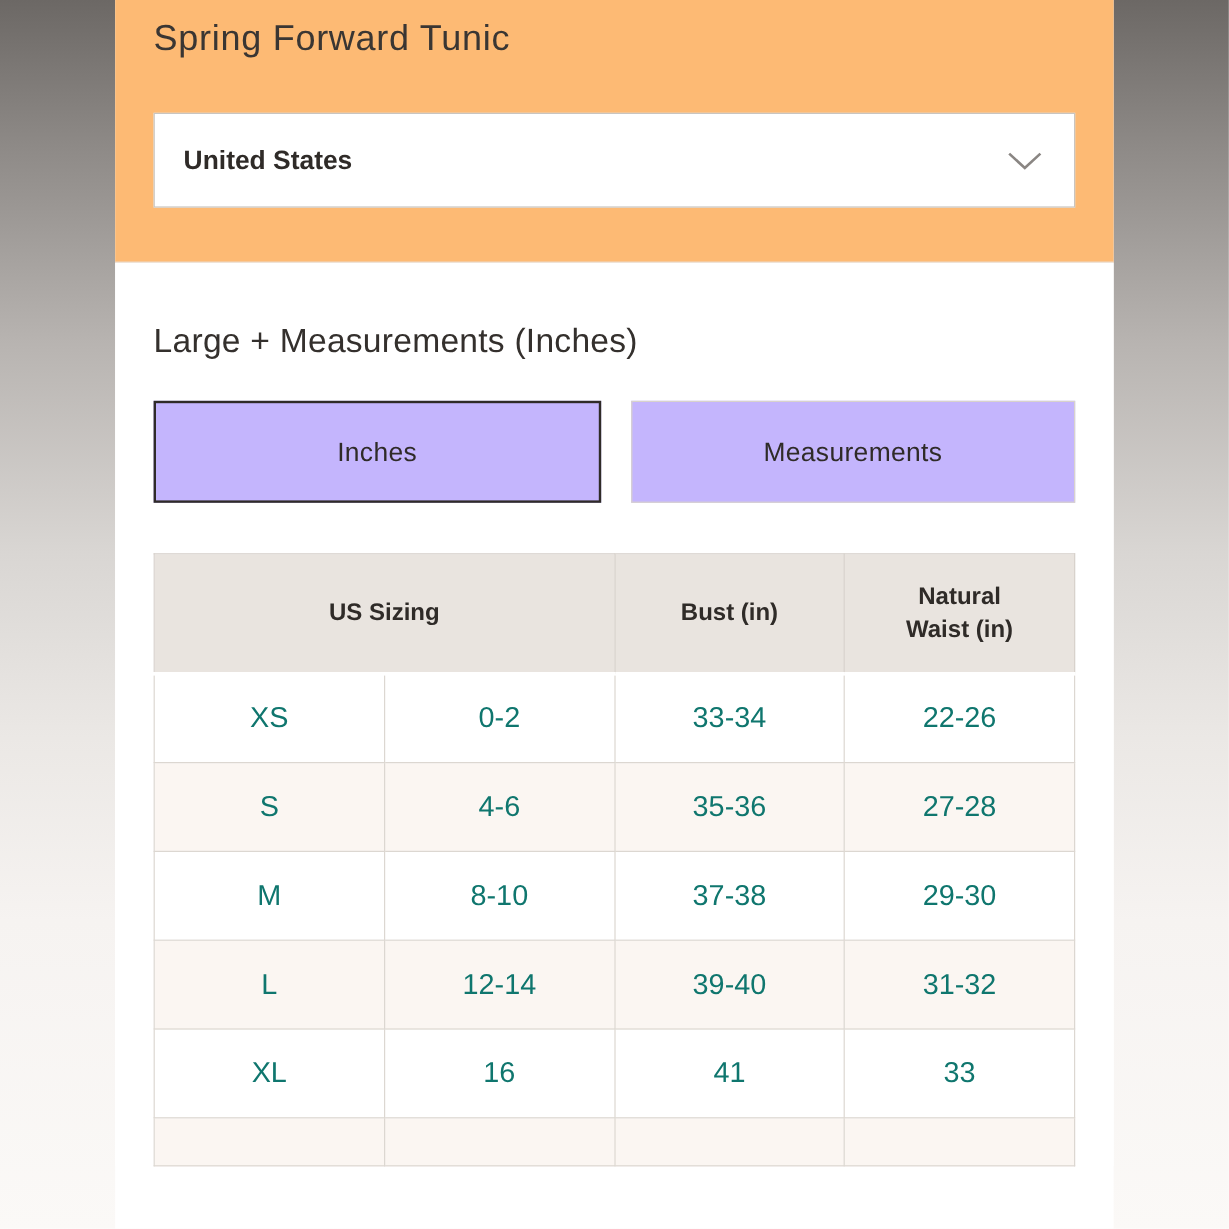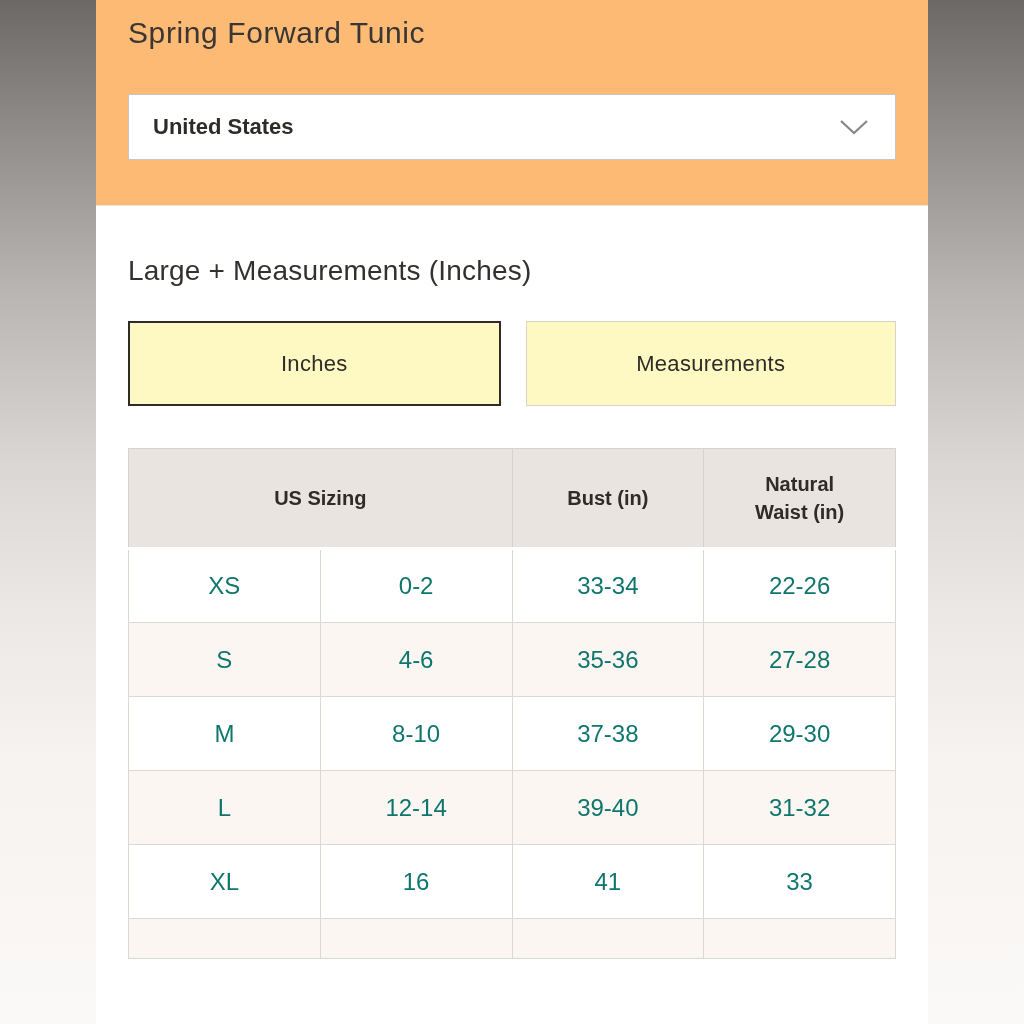--- a/index.html
+++ b/index.html
@@ -48,21 +48,21 @@
   }
   .fit-note {
     margin-top: 27px;
     font-size: 22px;
     line-height: 30px;
     font-weight: 600;
     color: #2f2b28;
   }
   .dropdown {
     margin-top: 42px;
-    height: 66px;
+    height: 79px;
     width: 100%;
     background: #ffffff;
     border: 1px solid #c9c5c0;
     display: flex;
     align-items: center;
     justify-content: space-between;
     padding: 0 26px 0 24px;
     font-size: 22px;
     font-weight: 600;
     cursor: pointer;
@@ -81,21 +81,21 @@
     color: #34302d;
   }
   .toggle-row {
     display: flex;
     gap: 25px;
     margin-top: 32px;
   }
   .toggle-btn {
     flex: 1;
     height: 85px;
-    background: #fef9c3;
+    background: #c4b5fd;
     font-family: inherit;
     font-size: 22px;
     font-weight: 500;
     letter-spacing: 0.3px;
     color: #2f2b28;
     border: 1px solid #d8d2cc;
     cursor: pointer;
     padding: 0;
   }
   .toggle-btn.selected { border: 2px solid #2f2b28; }

